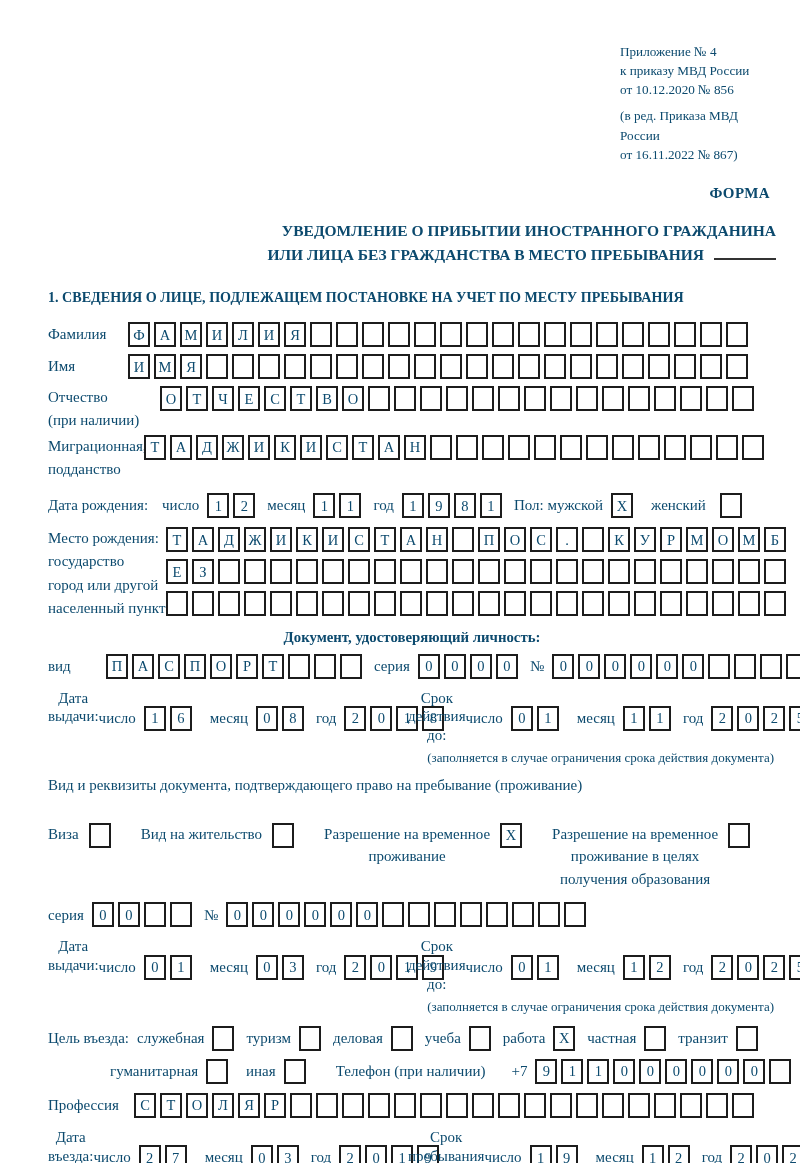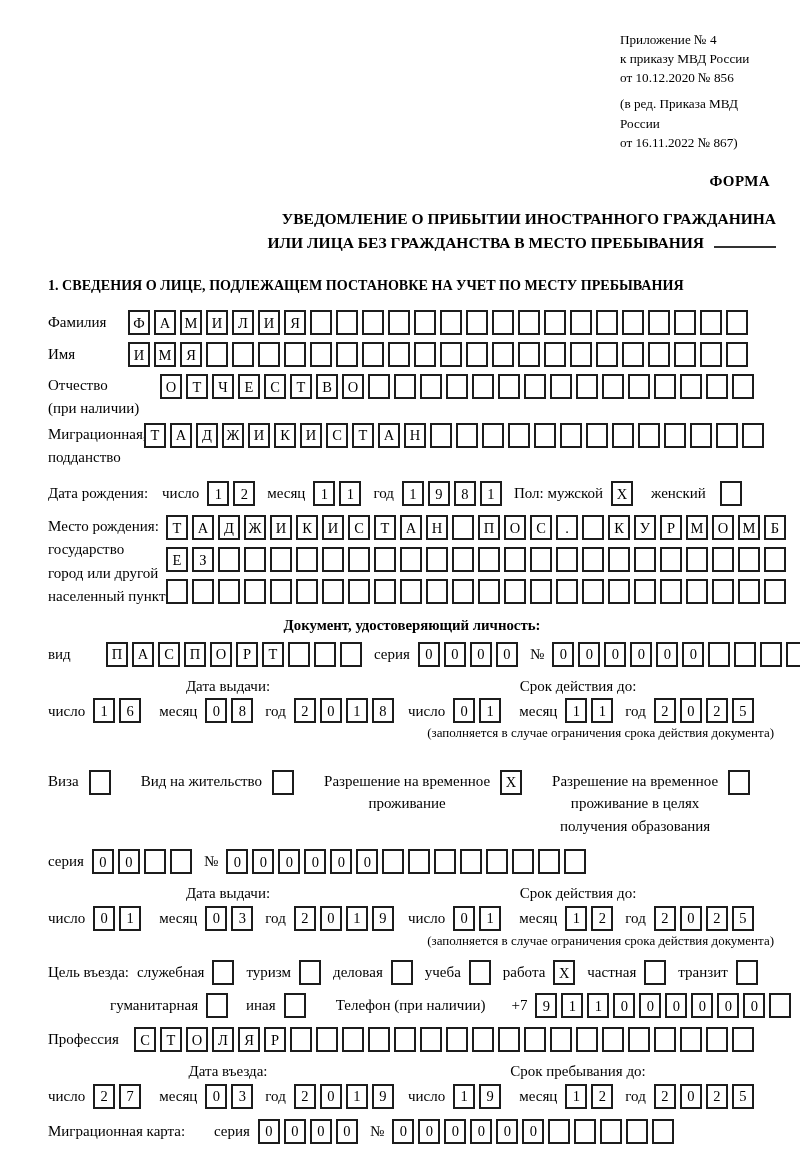--- a/index.html
+++ b/index.html
@@ -1,19 +1,19 @@
 <!DOCTYPE html>
 <html><head>
 <meta charset="utf-8">
 <style>
   html,body{margin:0;padding:0;background:#9a9a9a;}
   .page{
     width:800px;height:1163px;margin:0 auto;background:#ffffff;
-    font-family:"Liberation Serif","DejaVu Serif",serif;color:#000000;
-    box-sizing:border-box;padding:30px 24px 0 48px;overflow:hidden;
+    font-family:"Liberation Serif","DejaVu Serif",serif;color:#0c4a6e;
+    box-sizing:border-box;padding:42px 24px 0 48px;overflow:hidden;
     font-size:15px;line-height:1.25;
   }
   
   .annex{margin-left:572px;font-size:13.2px;line-height:1.45;}
   .annex-amend{margin-left:572px;font-size:13.2px;line-height:1.45;margin-top:7px;}
   .form-label{text-align:right;font-weight:bold;font-size:15px;margin:20px 6px 0 0;letter-spacing:.4px;}
   .title{text-align:right;font-weight:bold;font-size:15.5px;margin-top:16px;line-height:1.55;}
   .blank-line{display:inline-block;width:62px;border-bottom:2px solid #333;height:13px;margin-left:10px;vertical-align:baseline;}
   .section-heading{font-weight:bold;font-size:14.1px;margin-top:22px;white-space:nowrap;}
   
@@ -28,21 +28,21 @@
     font-size:14.5px;background:#fff;
   }
   .stack>.cells{margin-bottom:7px;}
   .stack>.cells:last-child{margin-bottom:0;}
   .gap-s{width:8px;flex:none;}
   .gap-m{width:14px;flex:none;}
   .gap-l{width:26px;flex:none;}
   .center-bold{font-weight:bold;text-align:center;margin-top:8px;font-size:14.8px;}
   
   .date-pair{display:flex;margin-top:10px;}
-  .date-col{display:flex;flex-direction:column;}
+  .date-col{display:flex;flex-direction:row;}
   .date-col .date-head{text-align:center;margin-bottom:3px;}
   .date-inline{display:flex;align-items:center;}
   .date-note{text-align:right;font-size:13px;margin-top:2px;padding-right:2px;}
   .plain{margin-top:10px;}
   .opt{display:flex;align-items:flex-start;flex:none;margin-top:20px;}
   .opt .opt-lines{text-align:center;line-height:1.5;}
   .opt .cell{margin-left:10px;}
   .w80{width:80px;}.w92{width:96px;}.w110{width:112px;}.w118{width:118px;}
   .nowrap{white-space:nowrap;}
 </style>
@@ -415,20 +415,21 @@
             <span class="cell">2</span>
             <span class="cell">0</span>
             <span class="cell">2</span>
             <span class="cell">5</span>
           </span>
       </div>
     </div>
   </div>
   <div class="date-note">(заполняется в случае ограничения срока действия документа)</div>
 
+  <div class="plain">Вид и реквизиты документа, подтверждающего право на пребывание (проживание)</div>
 
   <div class="row top" style="margin-top:8px;">
     <span class="opt">
       <span class="opt-lines">Виза</span>
       <span class="cells">
           <span class="cell"></span>
         </span>
     </span>
       <span class="gap-l"></span>
     <span class="opt">

